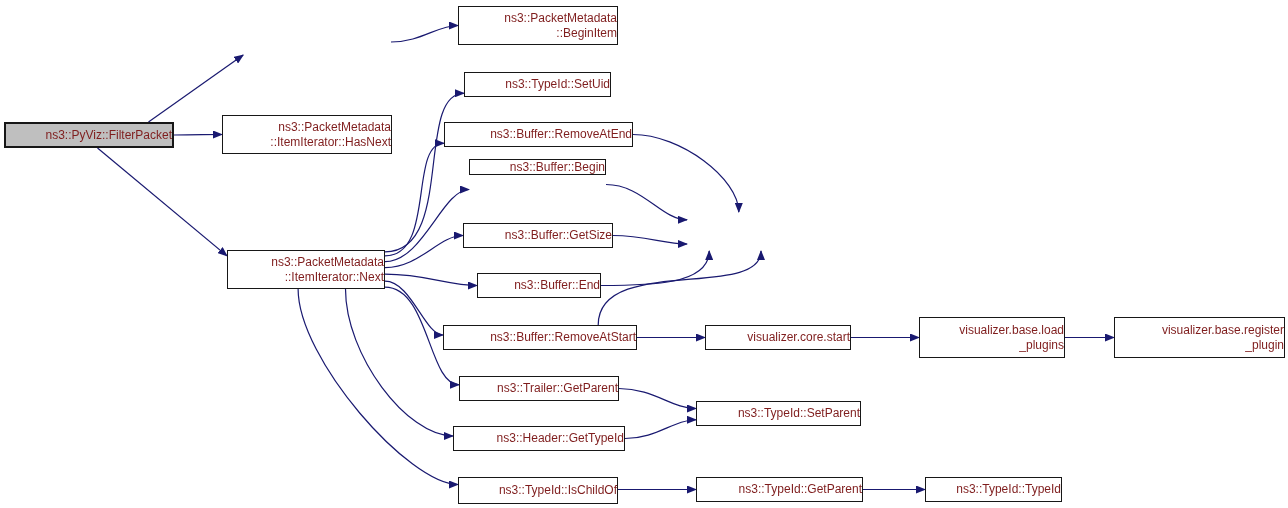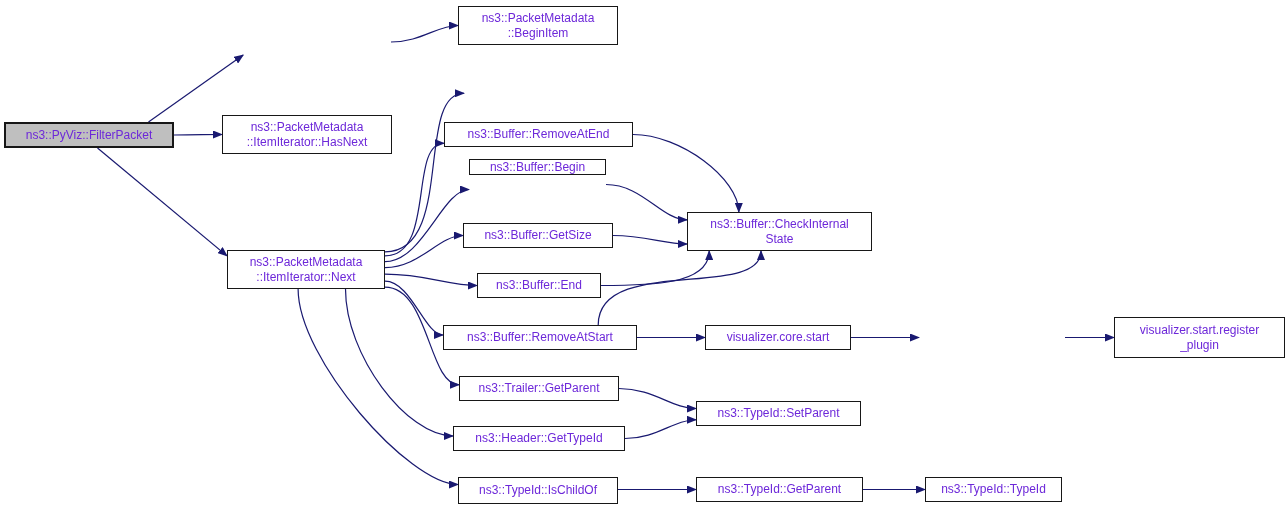--- a/index.html
+++ b/index.html
@@ -10,24 +10,24 @@
     font-family:"Liberation Sans", sans-serif;
     overflow:hidden;
   }
   .edges { position:absolute; left:0; top:0; width:100%; height:100%; }
   .nodes { position:absolute; left:0; top:0; width:100%; height:100%; pointer-events:none; }
   .node {
     position:absolute;
     box-sizing:border-box;
     background:#ffffff;
     border:1px solid #171717;
-    color:#6d28d9;
+    color:#7f1d1d;
     display:flex;
     flex-direction:column;
-    align-items:center;
+    align-items:flex-end;
     justify-content:center;
     font-size:12px;
     line-height:1.25;
     text-align:center;
     white-space:nowrap;
     cursor:pointer;
     pointer-events:auto;
   }
   .node.highlight { background:#bfbfbf; border-width:2px; }
   .node span { display:block; }
@@ -77,44 +77,47 @@
         <span>::BeginItem</span>
       </div>
       <div class="node" style="left: 222px; top: 115px; width: 170px; height: 39px;">
         <span>ns3::PacketMetadata</span>
         <span>::ItemIterator::HasNext</span>
       </div>
       <div class="node" style="left: 227px; top: 250px; width: 158px; height: 39px;">
         <span>ns3::PacketMetadata</span>
         <span>::ItemIterator::Next</span>
       </div>
+      <div class="node" style="left: 464px; top: 72px; width: 147px; height: 25px;">
+        <span>ns3::TypeId::SetUid</span>
+      </div>
       <div class="node" style="left: 444px; top: 122px; width: 189px; height: 25px;">
         <span>ns3::Buffer::RemoveAtEnd</span>
       </div>
       <div class="node" style="left: 469px; top: 159px; width: 137px; height: 16px;">
         <span>ns3::Buffer::Begin</span>
       </div>
       <div class="node" style="left: 463px; top: 223px; width: 150px; height: 25px;">
         <span>ns3::Buffer::GetSize</span>
       </div>
       <div class="node" style="left: 477px; top: 273px; width: 124px; height: 25px;">
         <span>ns3::Buffer::End</span>
       </div>
-      <div class="node" style="left: 687px; top: 212px; width: 185px; height: 39px;">
-        <span>ns3::Buffer::CheckInternal</span>
-        <span>State</span>
-      </div>
       <div class="node" style="left: 443px; top: 325px; width: 194px; height: 25px;">
         <span>ns3::Buffer::RemoveAtStart</span>
       </div>
       <div class="node" style="left: 705px; top: 325px; width: 146px; height: 25px;">
         <span>visualizer.core.start</span>
       </div>
+      <div class="node" style="left: 919px; top: 317px; width: 146px; height: 41px;">
+        <span>visualizer.base.load</span>
+        <span>_plugins</span>
+      </div>
       <div class="node" style="left: 1114px; top: 317px; width: 171px; height: 41px;">
-        <span>visualizer.start.register</span>
+        <span>visualizer.base.register</span>
         <span>_plugin</span>
       </div>
       <div class="node" style="left: 459px; top: 376px; width: 160px; height: 25px;">
         <span>ns3::Trailer::GetParent</span>
       </div>
       <div class="node" style="left: 453px; top: 426px; width: 172px; height: 25px;">
         <span>ns3::Header::GetTypeId</span>
       </div>
       <div class="node" style="left: 696px; top: 401px; width: 165px; height: 25px;">
         <span>ns3::TypeId::SetParent</span>

